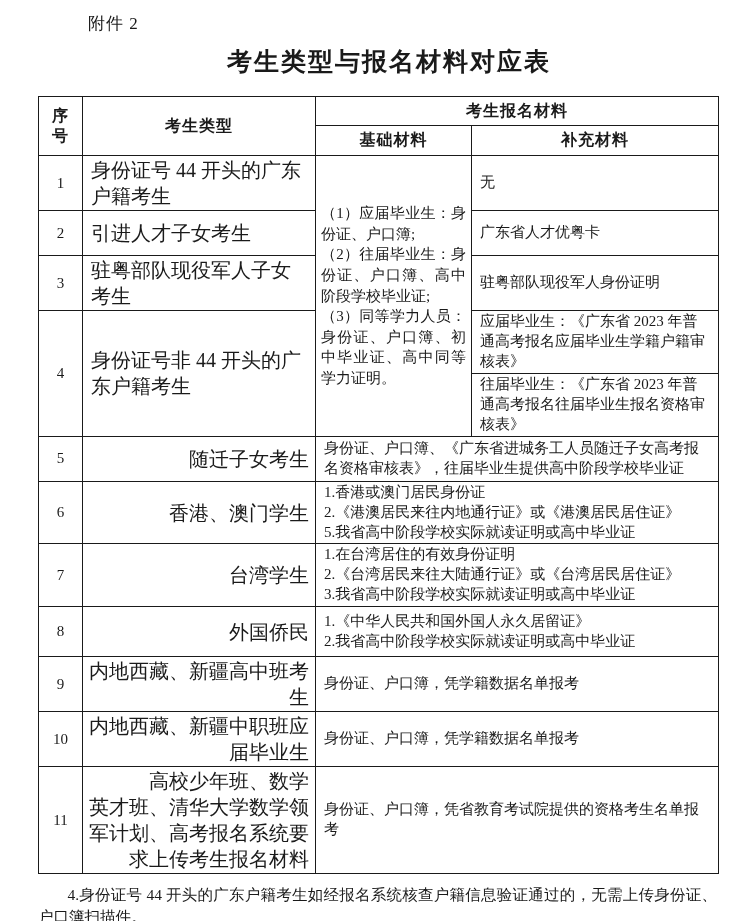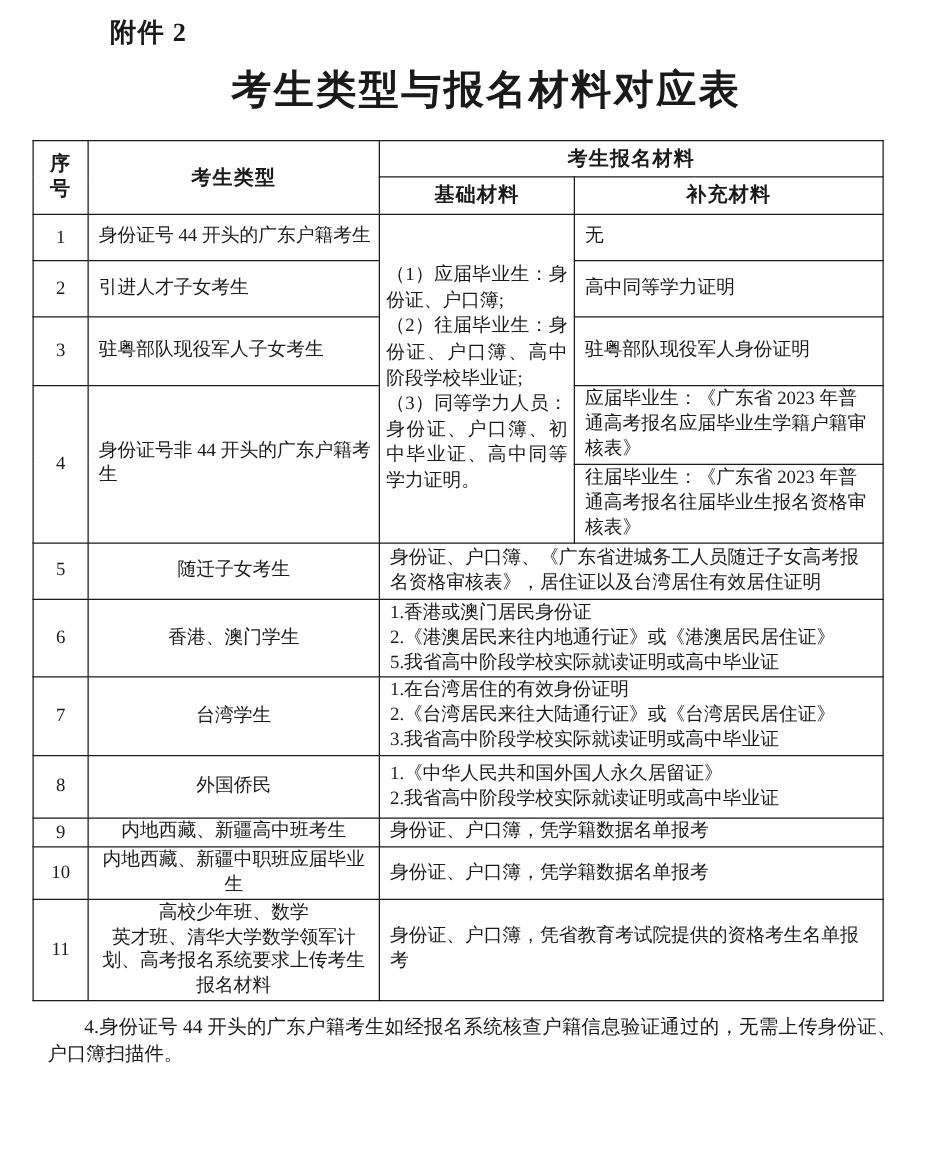--- a/index.html
+++ b/index.html
@@ -6,62 +6,61 @@
   body {
     width:755px; height:921px;
     font-family:"Liberation Serif", serif;
     color:#1a1a1a;
     overflow:hidden;
   }
   .page { width:755px; height:921px; box-sizing:border-box; padding-top:10px; }
 
   .attachment {
     margin:2px 0 0 88px;
-    font-size:21px;
+    font-size:17px;
     letter-spacing:1px;
-    font-weight:bold;
   }
 
   .doc-title {
     text-align:center;
-    font-size:32px;
+    font-size:25px;
     font-weight:bold;
     letter-spacing:2px;
     margin:10px 0 18px 0;
     padding-left:23px;
   }
 
   table.main {
     border-collapse:collapse;
     table-layout:fixed;
     width:680px;
-    margin-left:26px;
+    margin-left:38px;
     border:1.5px solid #1a1a1a;
   }
   th, td {
     border:1px solid #1a1a1a;
-    font-size:15px;
+    font-size:20px;
     vertical-align:middle;
     box-sizing:border-box;
     overflow:hidden;
   }
   thead th {
     font-family:"Liberation Sans", sans-serif;
     font-weight:600;
     font-size:16px;
     text-align:center;
     padding:2px;
     letter-spacing:1px;
   }
   tr.hrow1 { height:29px; }
   tr.hrow2 { height:30px; }
   .vwrap { display:inline-block; width:1.1em; line-height:1.25; }
 
   td.no { text-align:center; padding:0 2px; font-size:15px; }
-  td.type { text-align:center; padding:1px 6px; line-height:1.3; white-space:pre-line; }
+  td.type { text-align:right; padding:1px 6px; line-height:1.3; white-space:pre-line; }
   td.type.left { text-align:left; padding-left:8px; }
   td.basic {
     text-align:justify;
     white-space:pre-line;
     padding:4px 5px;
     line-height:1.37;
     font-size:15px;
   }
   td.mat {
     text-align:left;
@@ -131,39 +130,39 @@
         <td class="no">1</td>
         <td class="type left">身份证号 44 开头的广东户籍考生</td>
         <td class="basic" rowspan="5">（1）应届毕业生：身份证、户口簿;
 （2）往届毕业生：身份证、户口簿、高中阶段学校毕业证;
 （3）同等学力人员：身份证、户口簿、初中毕业证、高中同等学力证明。</td>
         <td class="mat">无</td>
       </tr>
       <tr class="r2">
         <td class="no">2</td>
         <td class="type left">引进人才子女考生</td>
-        <td class="mat">高中同等学力证明</td>
+        <td class="mat">广东省人才优粤卡</td>
       </tr>
       <tr class="r3">
         <td class="no">3</td>
         <td class="type left">驻粤部队现役军人子女考生</td>
         <td class="mat">驻粤部队现役军人身份证明</td>
       </tr>
       <tr class="r4a">
         <td class="no" rowspan="2">4</td>
         <td class="type left" rowspan="2">身份证号非 44 开头的广东户籍考生</td>
         <td class="mat">应届毕业生：《广东省 2023 年普通高考报名应届毕业生学籍户籍审核表》</td>
       </tr>
       <tr class="r4b">
         <td class="mat">往届毕业生：《广东省 2023 年普通高考报名往届毕业生报名资格审核表》</td>
       </tr>
       <tr class="r5">
         <td class="no">5</td>
         <td class="type">随迁子女考生</td>
-        <td class="mat" colspan="2">身份证、户口簿、《广东省进城务工人员随迁子女高考报名资格审核表》，居住证以及台湾居住有效居住证明</td>
+        <td class="mat" colspan="2">身份证、户口簿、《广东省进城务工人员随迁子女高考报名资格审核表》，往届毕业生提供高中阶段学校毕业证</td>
       </tr>
       <tr class="r6">
         <td class="no">6</td>
         <td class="type">香港、澳门学生</td>
         <td class="mat" colspan="2">1.香港或澳门居民身份证
 2.《港澳居民来往内地通行证》或《港澳居民居住证》
 5.我省高中阶段学校实际就读证明或高中毕业证</td>
       </tr>
       <tr class="r7">
         <td class="no">7</td>

